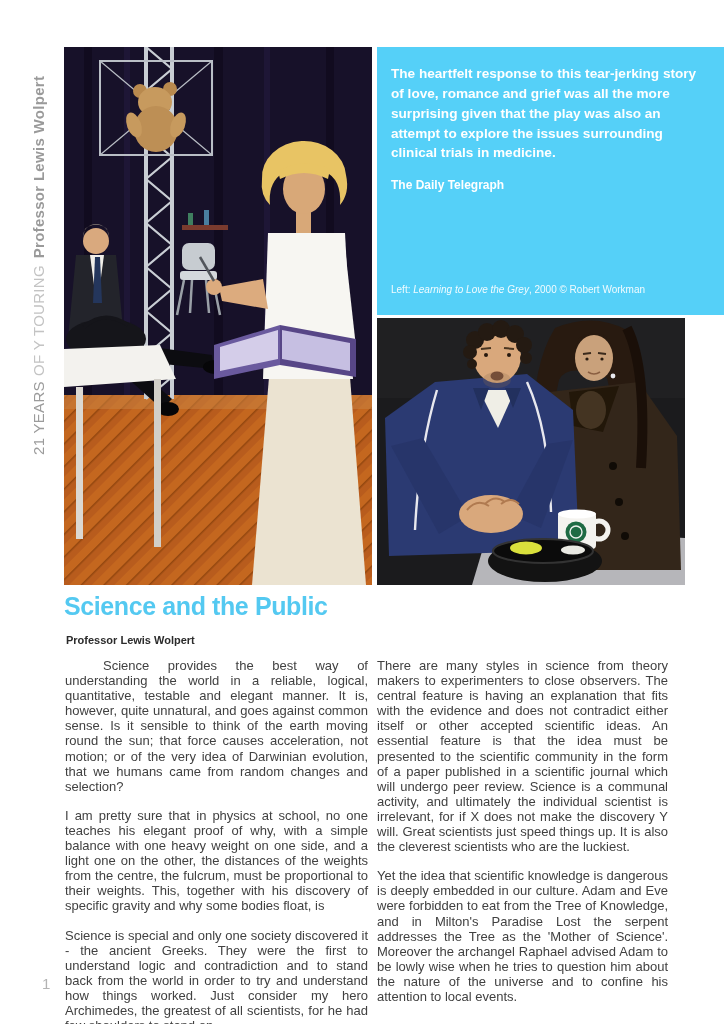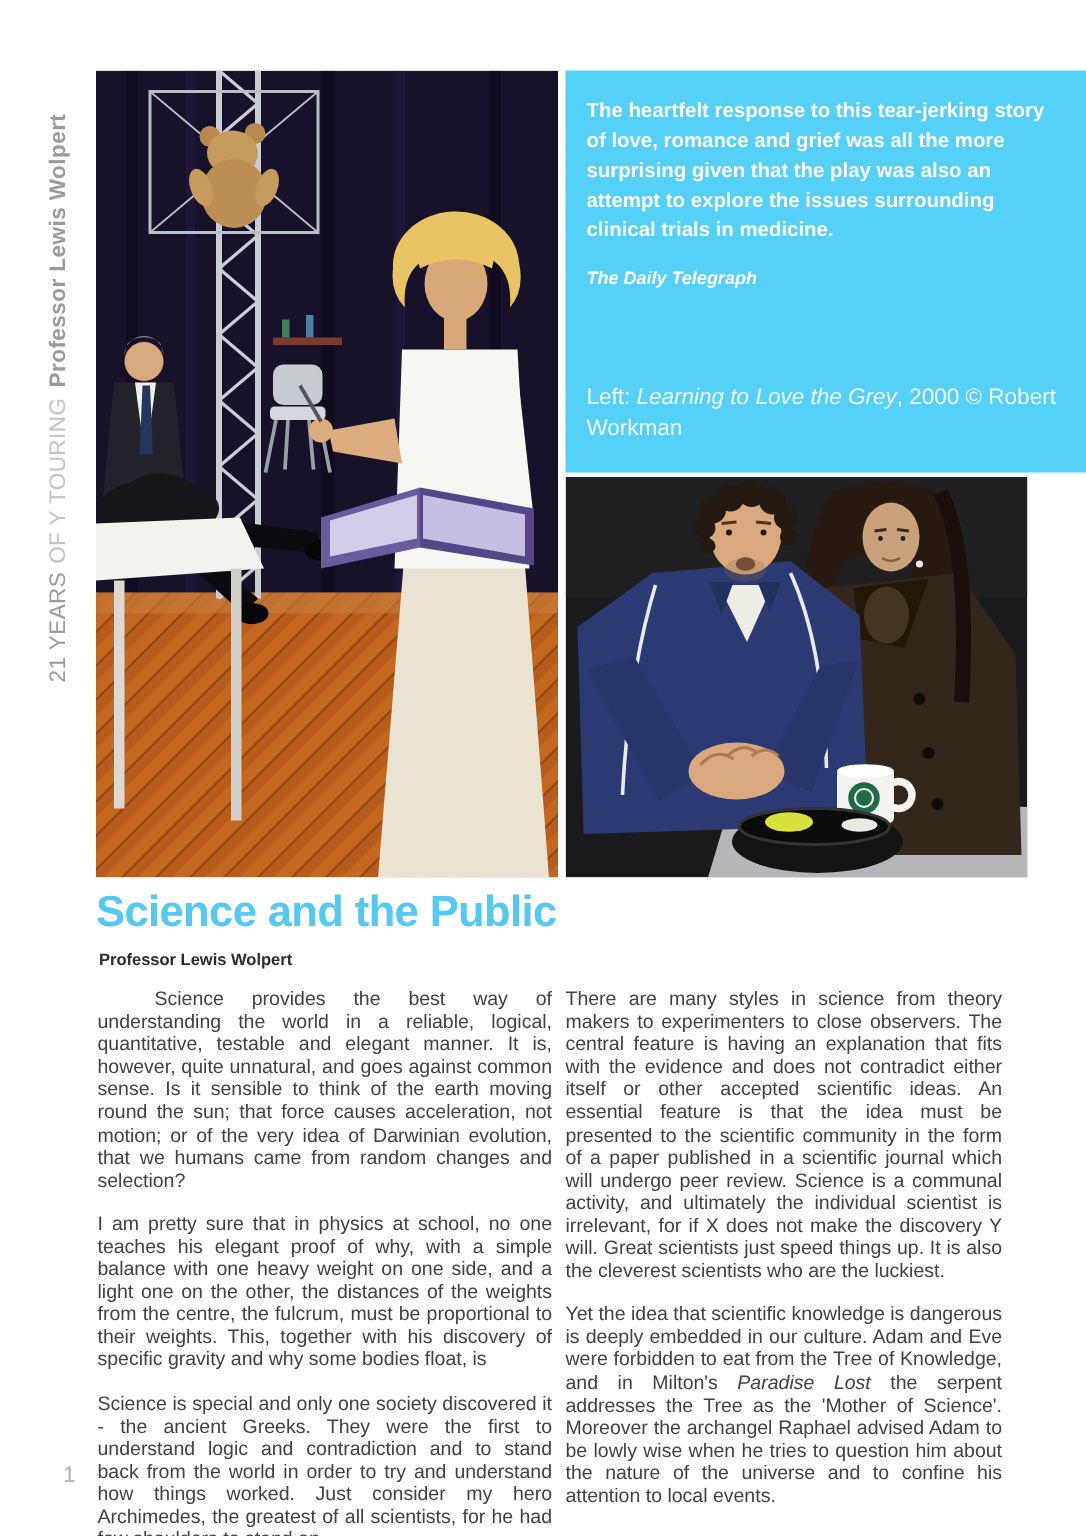--- a/index.html
+++ b/index.html
@@ -21,42 +21,42 @@
   #photo-actors{left:377px;top:318px;width:308px;height:267px;}
   
   #quote-box{
     position:absolute;left:377px;top:47px;width:348px;height:268px;
     background:var(--cyan,#55d0f8);box-sizing:border-box;padding:17px 24px 0 14px;
   }
   #quote-box .quote{
     color:#ffffff;font-weight:700;font-size:13.6px;line-height:1.46;margin:0;
   }
   #quote-box .attrib{
-    color:#ffffff;font-weight:700;font-style:italic;font-size:12px;margin-top:15px;
+    color:#ffffff;font-weight:700;font-size:12px;margin-top:15px;
   }
   #quote-box .caption{
     position:absolute;left:14px;bottom:18px;right:14px;
-    color:rgba(255,255,255,.92);font-size:15px;line-height:1.45;
+    color:rgba(255,255,255,.92);font-size:10px;line-height:1.45;
   }
   .caption .t{font-style:italic;}
   
   #article-title{
     position:absolute;left:64px;top:592px;margin:0;
-    color:var(--title-cyan,#54c9f1);font-size:29px;font-weight:700;letter-spacing:-.4px;
+    color:var(--title-cyan,#54c9f1);font-size:25px;font-weight:700;letter-spacing:-.4px;
   }
   #article-author{
     position:absolute;left:66px;top:634px;font-size:11px;font-weight:700;color:#2b2b2b;
   }
   .col{position:absolute;top:658px;width:303px;font-size:13px;line-height:15.1px;
        color:#414141;text-align:justify;}
   #col-1{left:65px;}
   #col-2{left:377px;width:291px;}
   .col p{margin:0 0 14px 0;}
   .col p.indent{text-indent:38px;}
-  .ital{font-style:italic;}
+  .ital{}
   
   #page-number{
     position:absolute;left:42px;top:975px;color:#b3b3b3;font-size:15px;font-weight:400;
   }
 </style>
 </head>
 <body>
 
 <div id="page">
 

